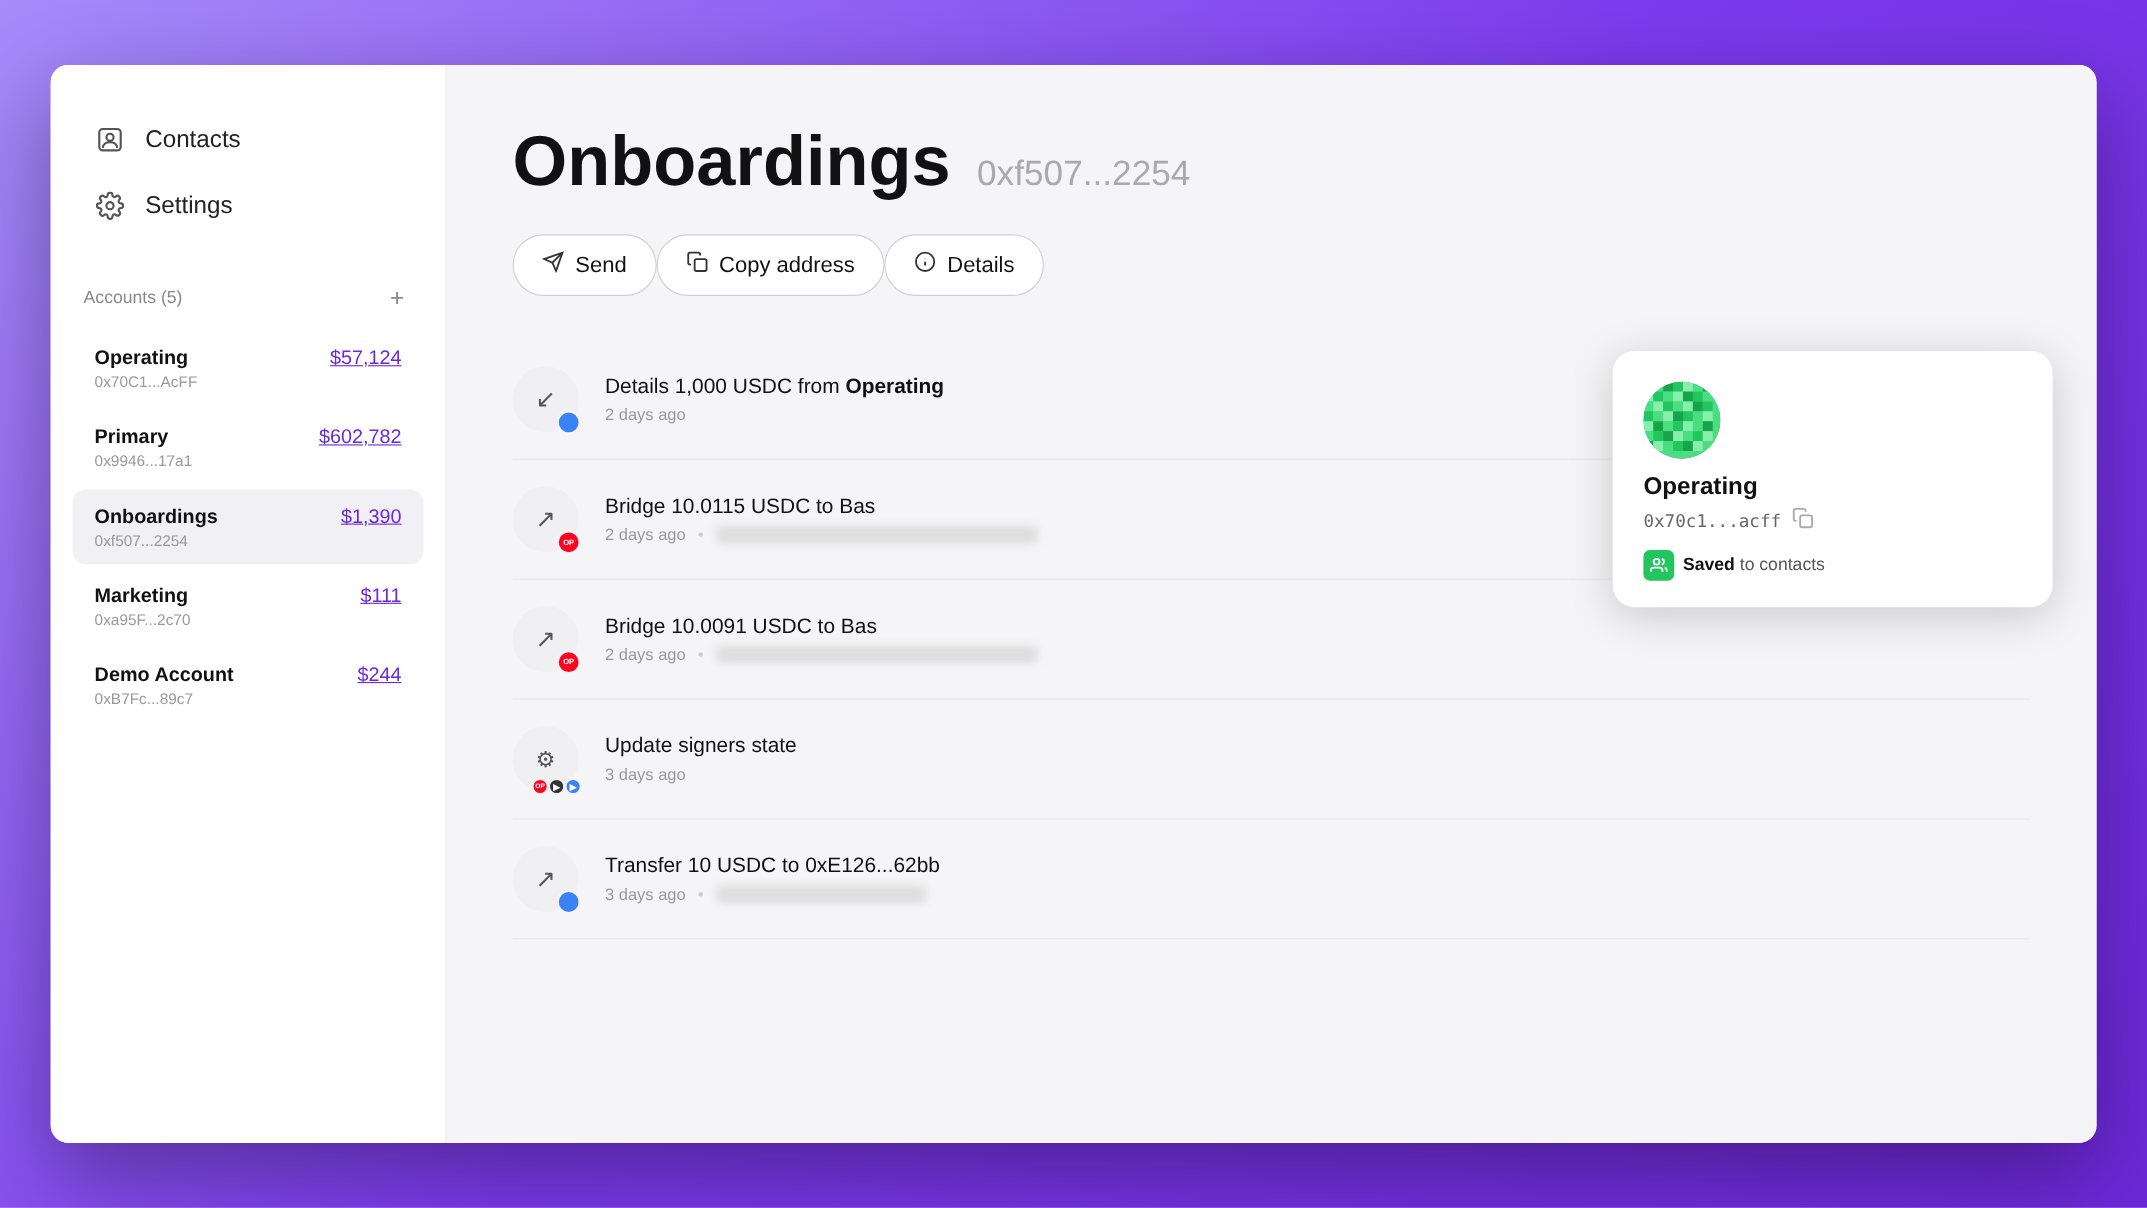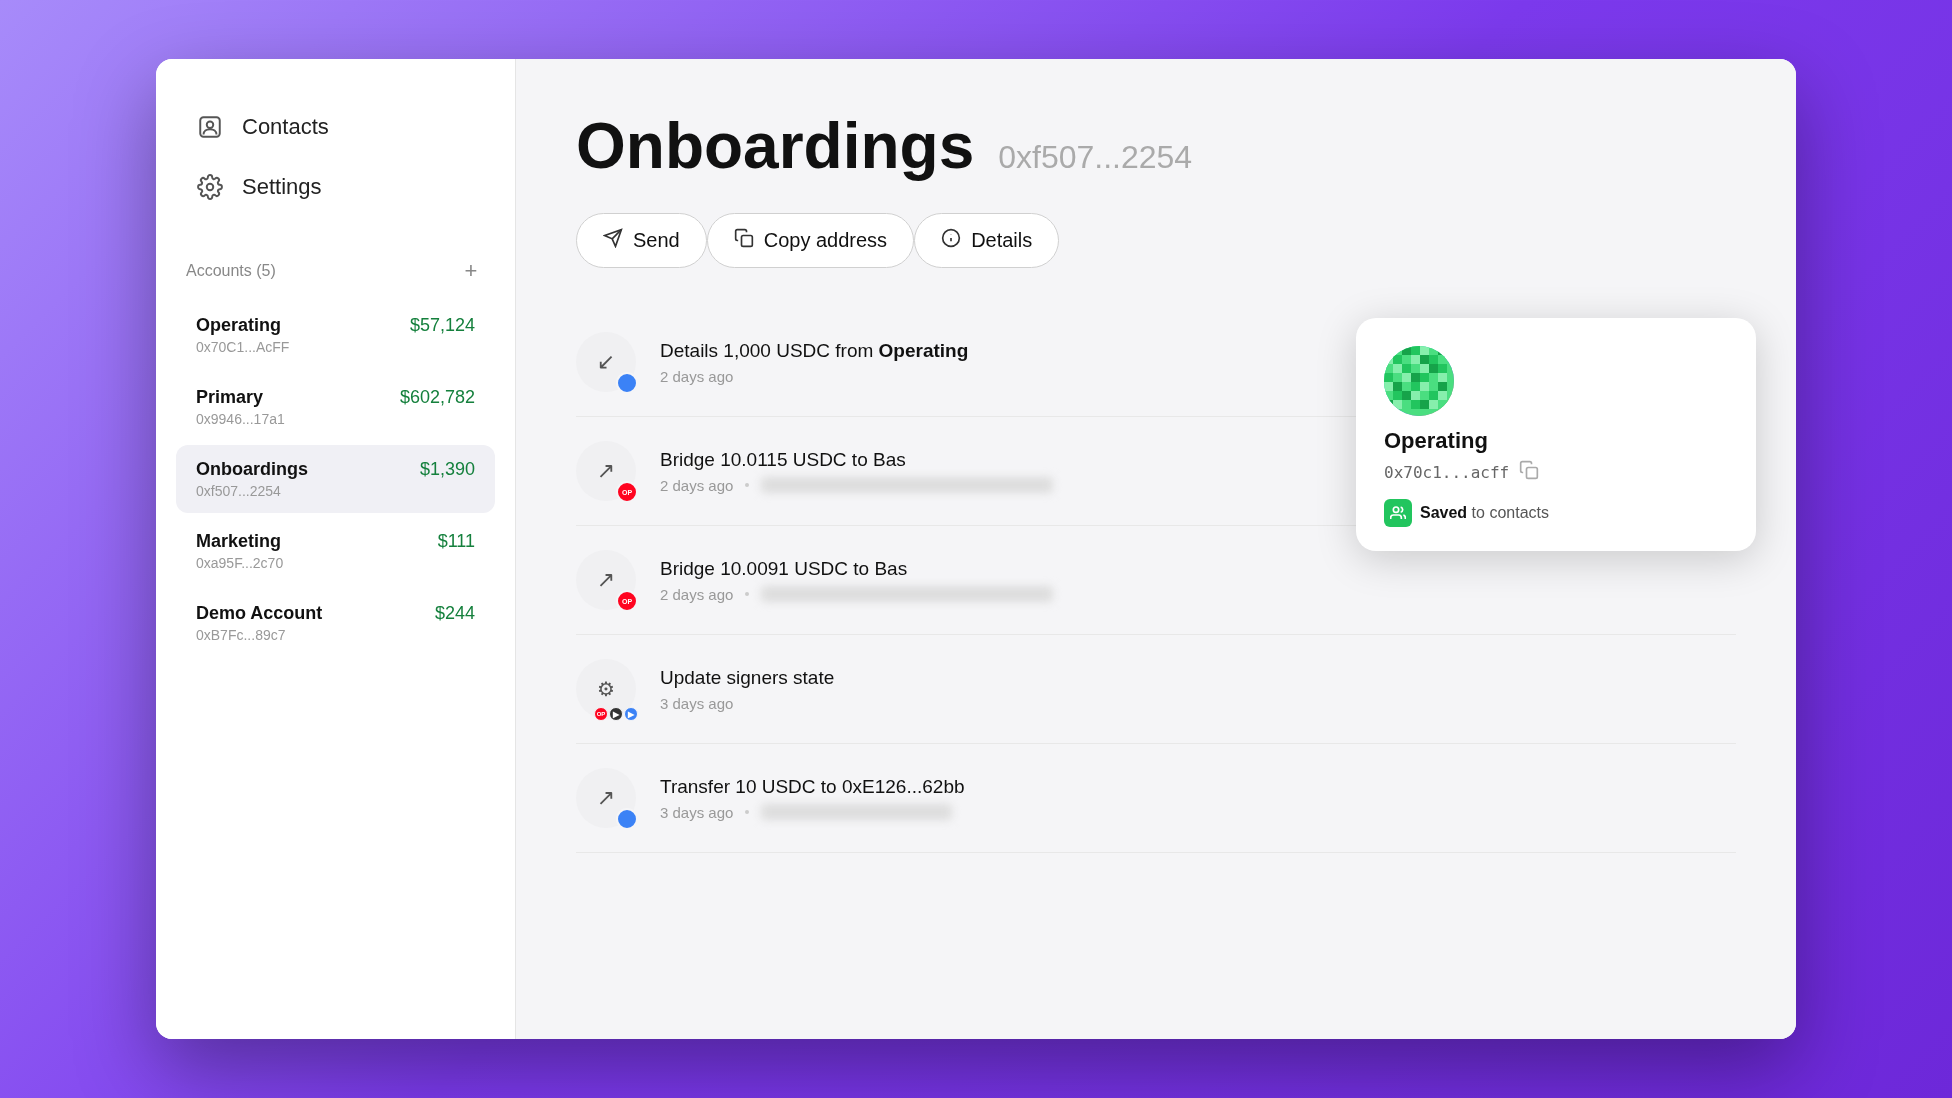--- a/index.html
+++ b/index.html
@@ -9,21 +9,21 @@
       background: linear-gradient(135deg, #a78bfa 0%, #7c3aed 50%, #6d28d9 100%);
       width: 1952px;
       height: 1098px;
       overflow: hidden;
       display: flex;
       align-items: center;
       justify-content: center;
     }
 
     .app-window {
-      width: 1640px;
+      width: 1860px;
       height: 980px;
       background: #f5f5f7;
       border-radius: 16px;
       display: flex;
       overflow: hidden;
       box-shadow: 0 30px 80px rgba(0,0,0,0.35);
     }
 
     
     .sidebar {
@@ -117,21 +117,22 @@
 
     .account-name {
       font-size: 18px;
       font-weight: 600;
       color: #111;
     }
 
     .account-balance {
       font-size: 18px;
       font-weight: 500;
-      color: #15803d;
+      color: #6d28d9;
+      text-decoration: underline;
     }
 
     .account-address {
       font-size: 14px;
       color: #999;
       margin-top: 3px;
     }
 
     
     .main-content {

